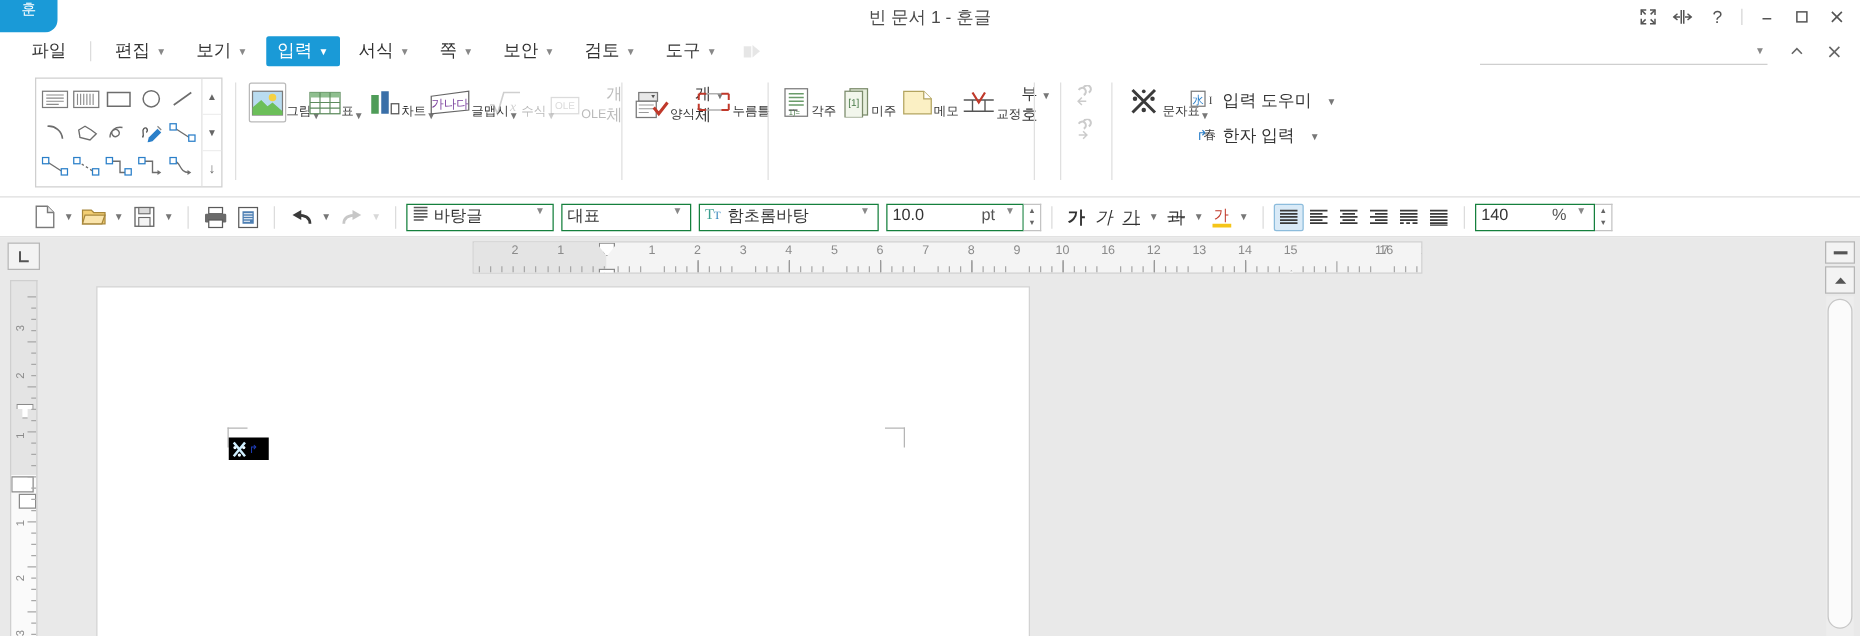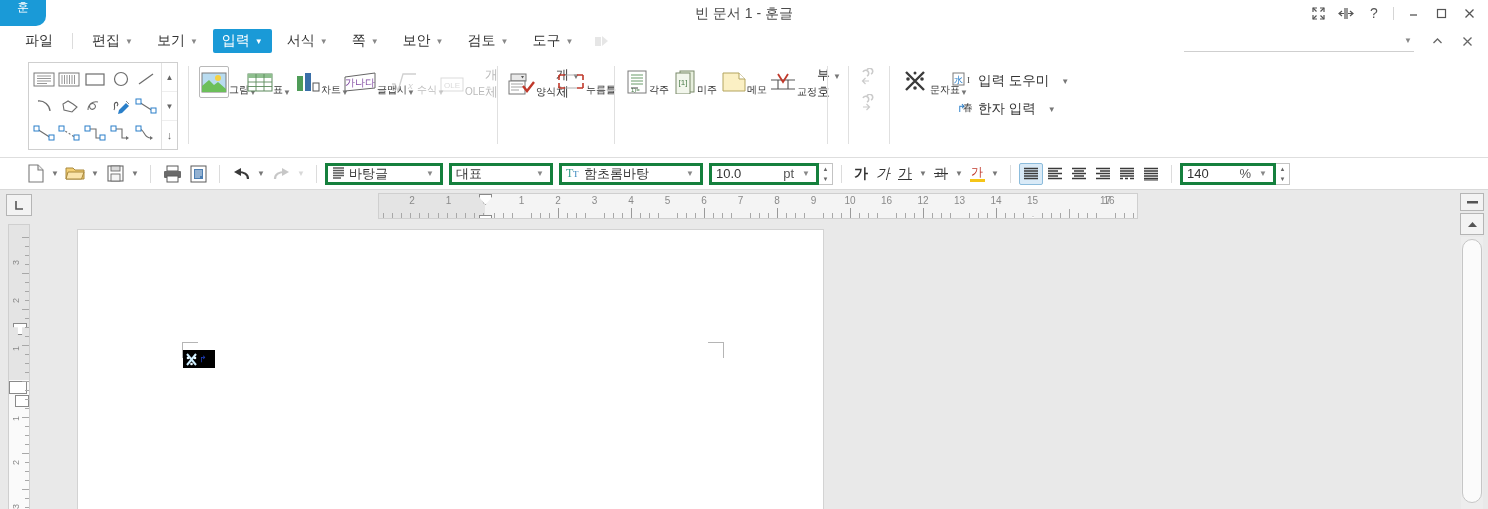--- a/index.html
+++ b/index.html
@@ -108,21 +108,21 @@
 
   
   .fmtbar {
     height:32px; flex:0 0 32px; background:#fff; display:flex; align-items:center;
     padding-left:22px; border-bottom:1px solid #d9d9d9; gap:0px;
   }
   .tb-btn { width:26px; height:24px; display:flex; align-items:center; justify-content:center; color:#555; }
   .tb-caret { width:14px; height:24px; display:flex; align-items:center; justify-content:center; font-size:8px; color:#777; }
   .tb-sep { width:1px; height:18px; background:#dcdcdc; margin:0 8px; }
   .combo {
-    height:22px; border:3px solid #15803d; background:#fff; display:flex; align-items:center;
+    height:22px; border:1px solid #15803d; background:#fff; display:flex; 
     font-size:13px; color:#333; padding:0 2px 0 4px; gap:4px;
   }
   .combo .val { flex:1; white-space:nowrap; overflow:hidden; }
   .combo .cb-caret { font-size:8px; color:#888; padding:0 4px; }
   .spin { width:14px; height:22px; border:1px solid #c3c3c3; border-left:0; display:flex; flex-direction:column; background:#fff; }
   .spin span { flex:1; display:flex; align-items:center; justify-content:center; font-size:6px; color:#666; }
   .fbtn { width:22px; height:22px; display:flex; align-items:center; justify-content:center; font-size:14px; color:#333; }
   .abtn { width:24px; height:22px; display:flex; align-items:center; justify-content:center; }
   .abtn.sel { background:#d9eaf7; border:1px solid #8cbcdc; border-radius:2px; }
 

